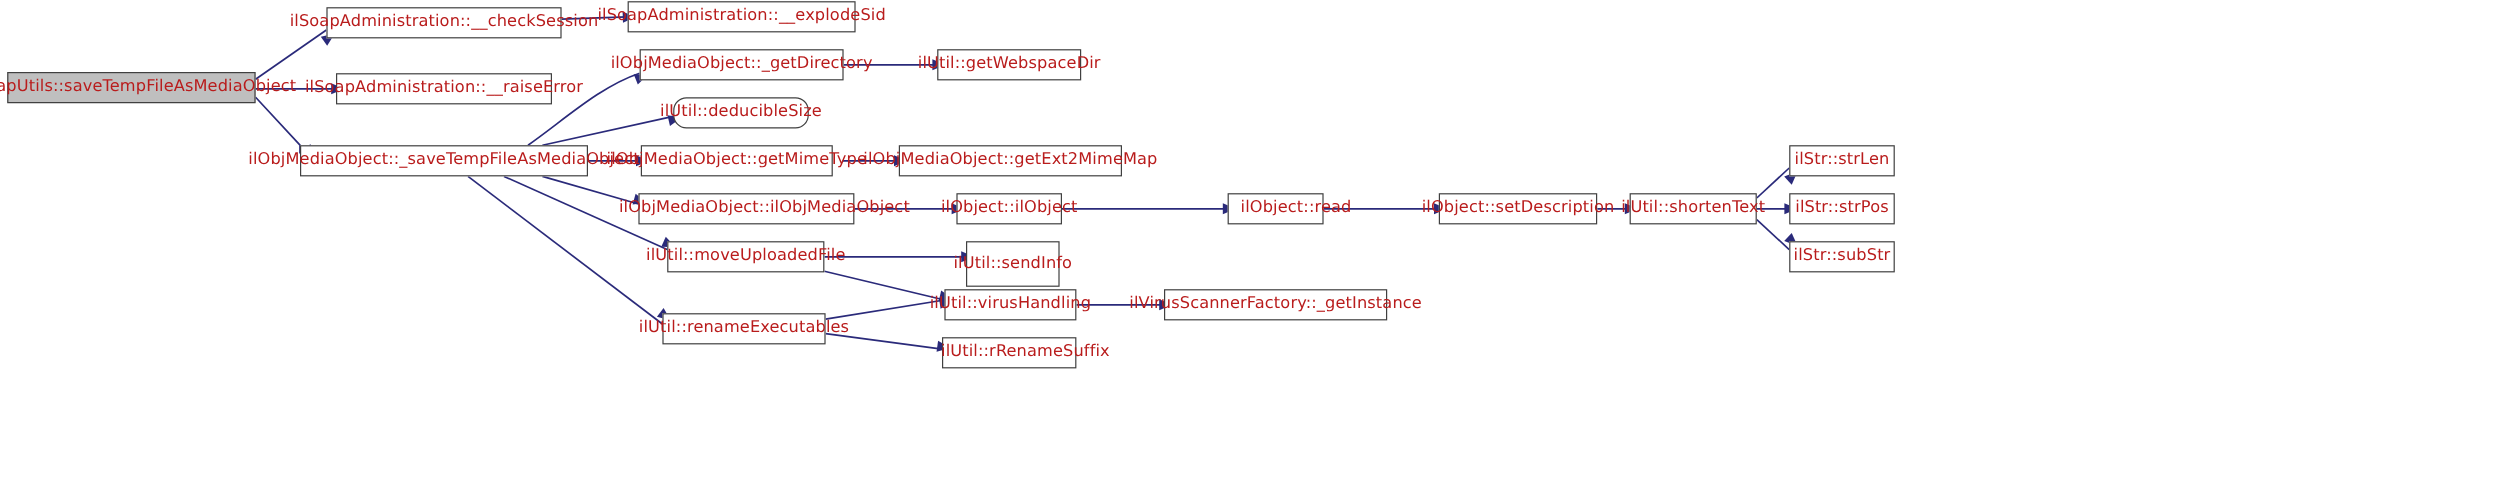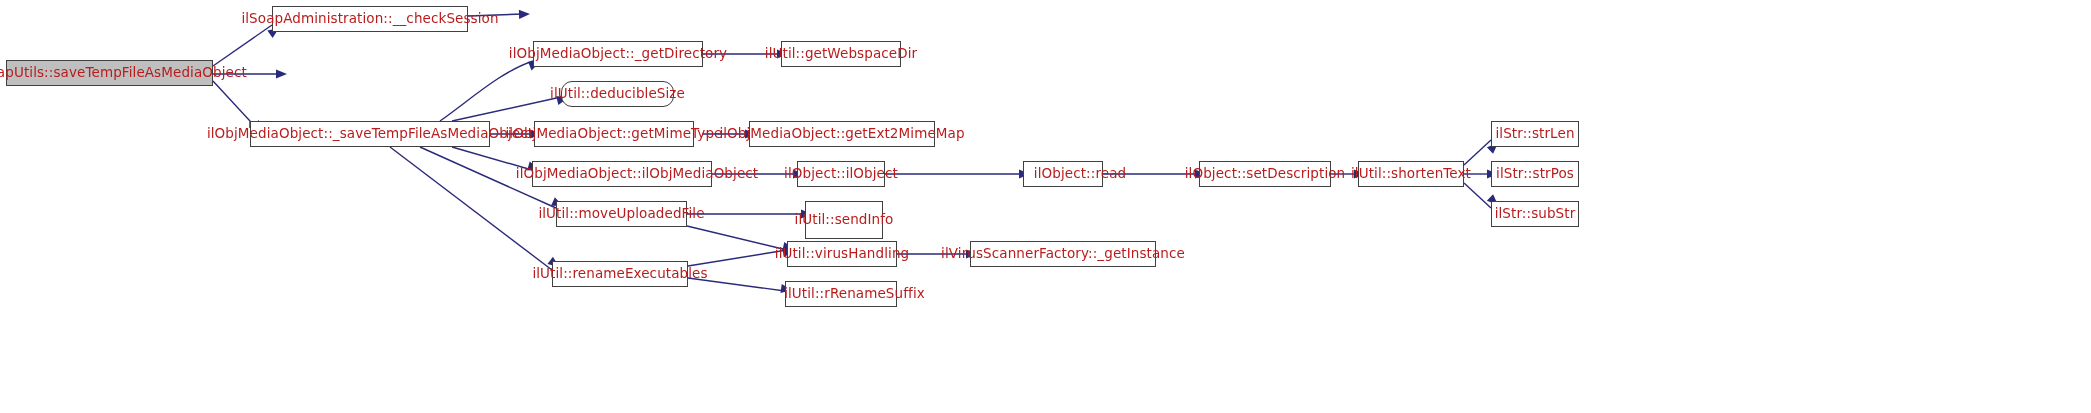--- a/index.html
+++ b/index.html
@@ -103,22 +103,28 @@
       <polygon points="0,0 -11,-4.6 -11,4.6" fill="#2a2a7a" transform="translate(1498,174) rotate(0)"></polygon>
       <path d="M1464,183 L1491,208" stroke="#2a2a7a" stroke-width="1.4" fill="none"></path>
       <polygon points="0,0 -11,-4.6 -11,4.6" fill="#2a2a7a" transform="translate(1498,205) rotate(43)"></polygon>
     </svg>
 <div class="node root" style="left: 6px; top: 60px; width: 207px; height: 26px;">
       <span class="node-label">ilSoapUtils::saveTempFileAsMediaObject</span>
     </div>
     <div class="node thick" style="left: 272px; top: 6px; width: 196px; height: 26px;">
       <span class="node-label">ilSoapAdministration::__checkSession</span>
     </div>
+    <div class="node thick" style="left: 280px; top: 61px; width: 180px; height: 26px;">
+      <span class="node-label">ilSoapAdministration::__raiseError</span>
+    </div>
     <div class="node thick" style="left: 250px; top: 121px; width: 240px; height: 26px;">
       <span class="node-label">ilObjMediaObject::_saveTempFileAsMediaObject</span>
+    </div>
+    <div class="node thick" style="left: 523px; top: 1px; width: 190px; height: 26px;">
+      <span class="node-label">ilSoapAdministration::__explodeSid</span>
     </div>
     <div class="node thick" style="left: 533px; top: 41px; width: 170px; height: 26px;">
       <span class="node-label">ilObjMediaObject::_getDirectory</span>
     </div>
     <div class="node thick" style="left: 561px; top: 81px; width: 113px; height: 26px; border-radius: 11px;">
       <span class="node-label">ilUtil::deducibleSize</span>
     </div>
     <div class="node thick" style="left: 534px; top: 121px; width: 160px; height: 26px;">
       <span class="node-label">ilObjMediaObject::getMimeType</span>
     </div>

